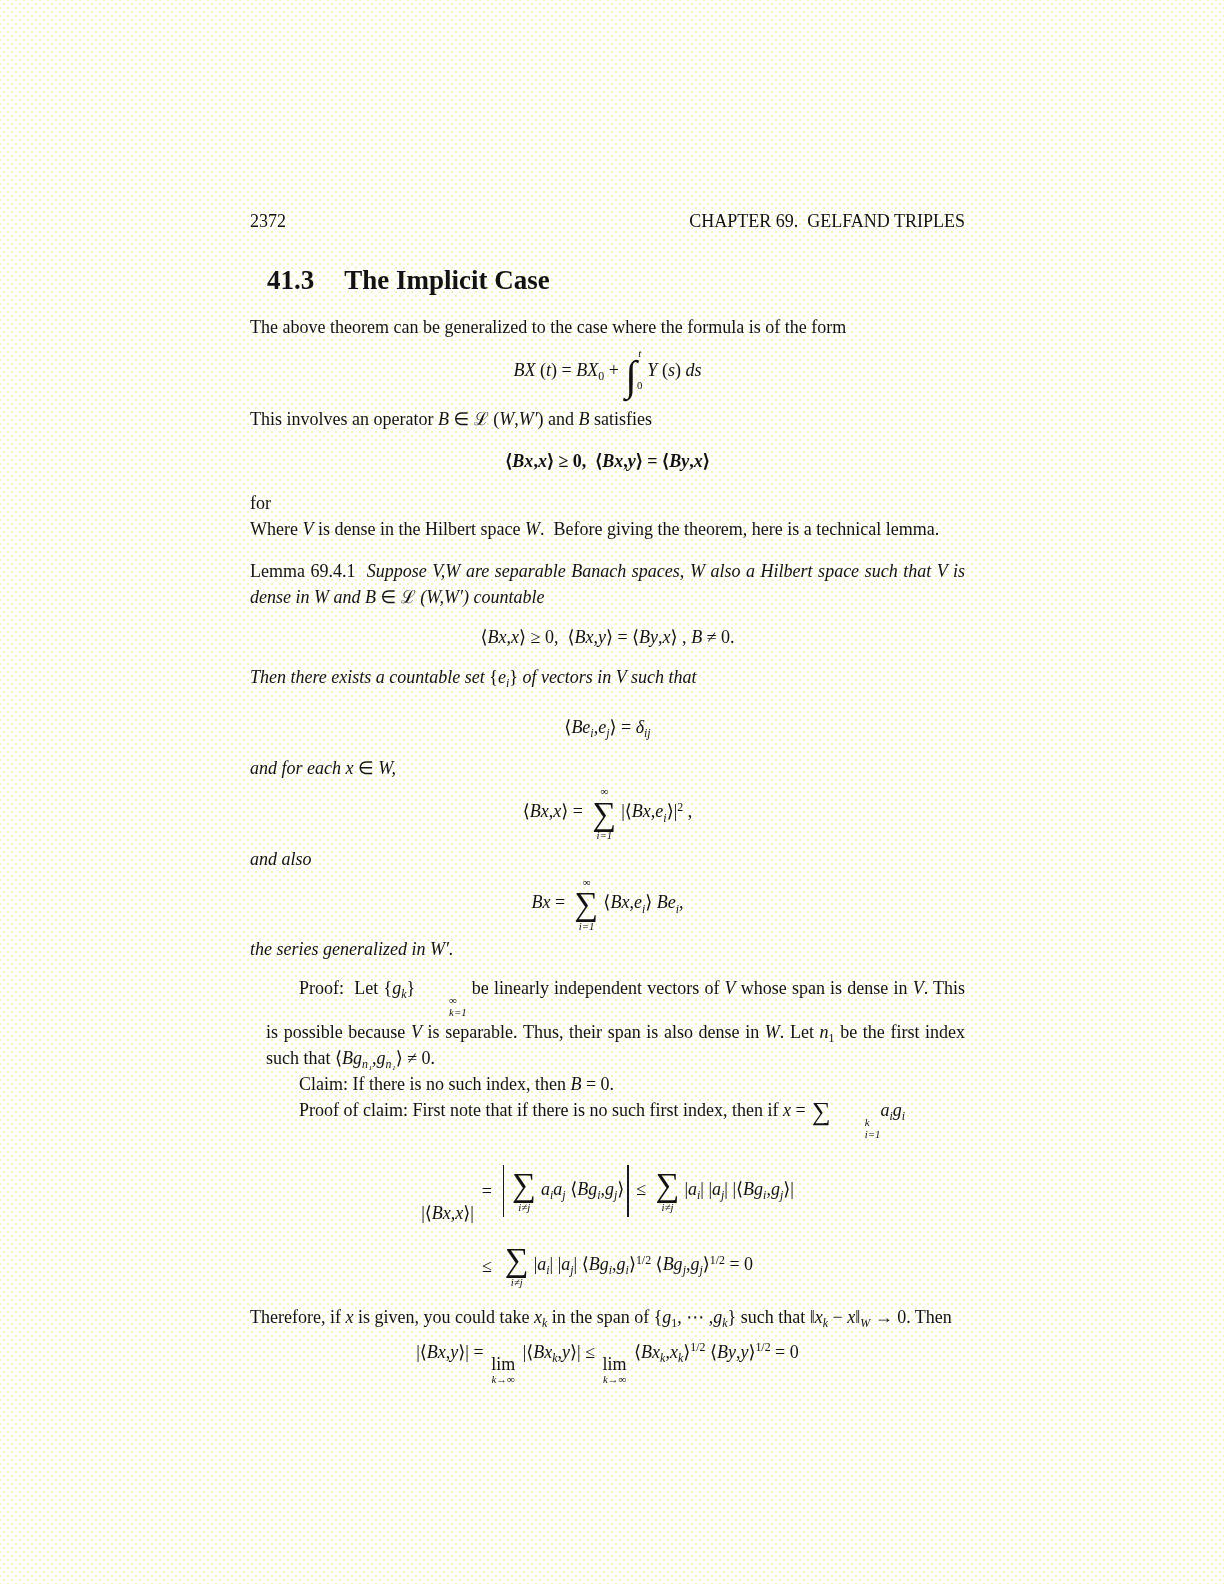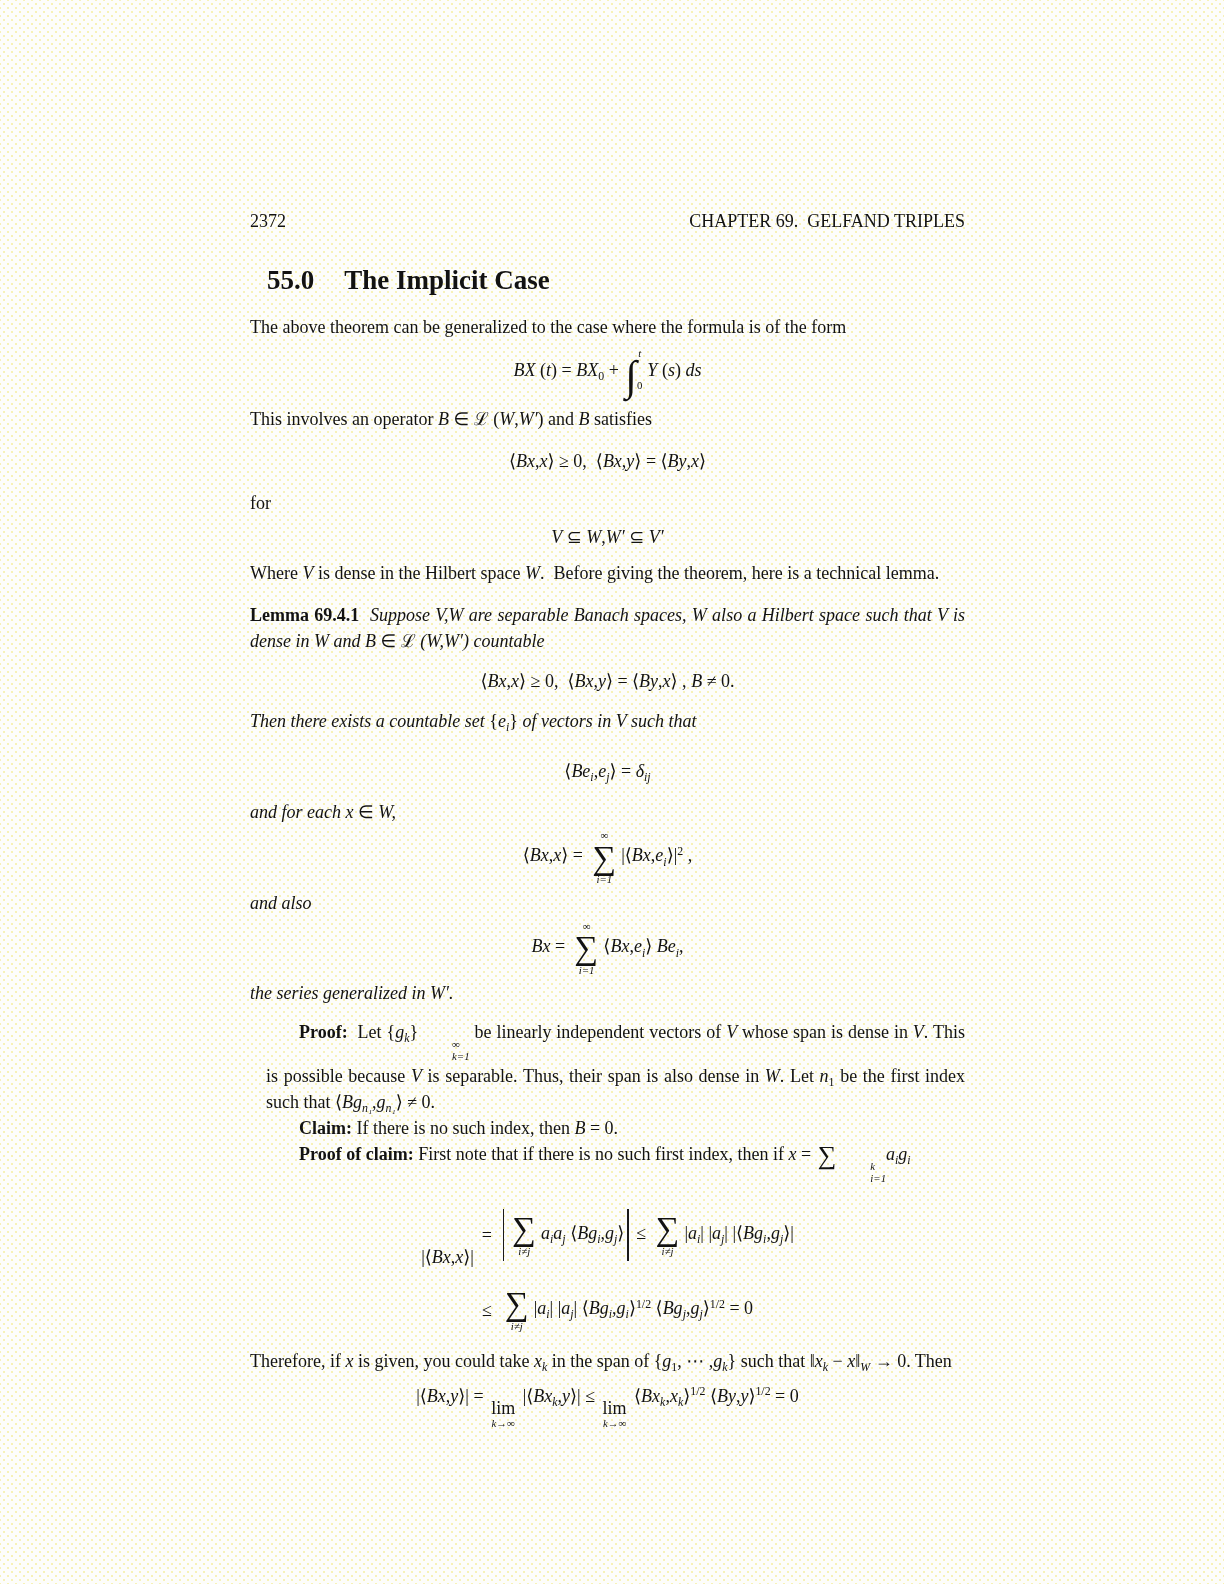--- a/index.html
+++ b/index.html
@@ -46,21 +46,21 @@
     row-gap:18px;
     align-items:center;
     margin:16px 0;
     white-space:nowrap;
   }
   .ar{text-align:right;margin-top:44px;}
   .ac{text-align:center;}
   .al{text-align:left;}
   
   .mi{font-style:italic;}
-  .mb{font-weight:bold;}
+  .mb{font-weight:normal;}
   .mscr{font-family:"DejaVu Serif", serif;}
   sub.msub{font-size:66%;vertical-align:-0.35em;line-height:0;}
   sup.msup{font-size:66%;vertical-align:0.55em;line-height:0;}
   .msum{display:inline-flex;flex-direction:column;align-items:center;vertical-align:middle;margin:0 5px;line-height:1;}
   .msigma{font-size:185%;line-height:0.95;}
   .mlim{font-size:60%;line-height:1.15;}
   .mbigop{font-size:145%;line-height:0;vertical-align:-0.15em;margin-left:2px;}
   .mss{display:inline-flex;flex-direction:column;align-items:flex-start;vertical-align:-0.55em;line-height:1.2;margin-left:1px;}
   .mint{font-size:235%;line-height:0;vertical-align:-0.32em;margin-left:2px;}
   .mintlim{display:inline-flex;flex-direction:column;justify-content:space-between;height:2.45em;vertical-align:middle;margin-right:5px;transform:translateY(-3px);}
@@ -72,38 +72,37 @@
 
 <div class="page">
   <div class="content">
 
     <div class="pagehead">
       <span>2372</span>
       <span>CHAPTER 69.&nbsp; GELFAND TRIPLES</span>
     </div>
 
     <div class="heading">
-      <span>55.0</span>
+      <span>41.3</span>
       <span>The Implicit Case</span>
     </div>
 
     <p class="para"><span class="mr">The above theorem can be generalized to the case where the formula is of the form</span></p>
 
     <div class="eq eq-tall"><span class="mi">BX</span><span class="mr"> (</span><span class="mi">t</span><span class="mr">) = </span><span class="mi">BX</span><sub class="msub">0</sub><span class="mr"> + </span><span class="mint">∫</span><span class="mintlim">
           <span class="mlim mi">t</span>
           <span class="mlim">0</span>
         </span><span class="mi">Y</span><span class="mr"> (</span><span class="mi">s</span><span class="mr">) </span><span class="mi">ds</span></div>
 
     <p class="para"><span class="mr">This involves an operator </span><span class="mi">B</span><span class="mr"> ∈ </span><span class="mscr">ℒ</span><span class="mr"> (</span><span class="mi">W</span><span class="mr">,</span><span class="mi">W′</span><span class="mr">) and </span><span class="mi">B</span><span class="mr"> satisfies</span></p>
 
-    <div class="eq" style="margin:16px 0;"><span class="mr">⟨</span><span class="mi">Bx</span><span class="mr">,</span><span class="mi">x</span><span class="mr">⟩ ≥ 0,&nbsp; ⟨</span><span class="mi">Bx</span><span class="mr">,</span><span class="mi">y</span><span class="mr">⟩ = ⟨</span><span class="mi">By</span><span class="mr">,</span><span class="mi">x</span><span class="mr">⟩</span></div>
+    <div class="eq" style="margin:16px 0;font-weight:bold;"><span class="mr">⟨</span><span class="mi">Bx</span><span class="mr">,</span><span class="mi">x</span><span class="mr">⟩ ≥ 0,&nbsp; ⟨</span><span class="mi">Bx</span><span class="mr">,</span><span class="mi">y</span><span class="mr">⟩ = ⟨</span><span class="mi">By</span><span class="mr">,</span><span class="mi">x</span><span class="mr">⟩</span></div>
 
     <p class="para"><span class="mr">for</span></p>
 
-    <div class="eq" style="margin:8px 0 10px;"><span class="mi">V</span><span class="mr"> ⊆ </span><span class="mi">W</span><span class="mr">,</span><span class="mi">W′</span><span class="mr"> ⊆ </span><span class="mi">V′</span></div>
 
     <p class="para"><span class="mr">Where </span><span class="mi">V</span><span class="mr"> is dense in the Hilbert space </span><span class="mi">W</span><span class="mr">.&nbsp; Before giving the theorem, here is a technical lemma.</span></p>
 
     <p class="para mt" style="margin-top:16px;"><span class="mb">Lemma 69.4.1</span><span class="mr">&nbsp; </span><span class="mi">Suppose V,W are separable Banach spaces, W also a Hilbert space such that V is dense in W and B </span><span class="mr">∈ </span><span class="mscr">ℒ</span><span class="mi"> (W,W′) countable</span></p>
 
     <div class="eq" style="margin:14px 0;"><span class="mr">⟨</span><span class="mi">Bx</span><span class="mr">,</span><span class="mi">x</span><span class="mr">⟩ ≥ 0,&nbsp; ⟨</span><span class="mi">Bx</span><span class="mr">,</span><span class="mi">y</span><span class="mr">⟩ = ⟨</span><span class="mi">By</span><span class="mr">,</span><span class="mi">x</span><span class="mr">⟩ , </span><span class="mi">B</span><span class="mr"> ≠ 0.</span></div>
 
     <p class="para"><span class="mi">Then there exists a countable set </span><span class="mr">{</span><span class="mi">e</span><sub class="msub mi">i</sub><span class="mr">}</span><span class="mi"> of vectors in V such that</span></p>
 
     <div class="eq" style="margin:24px 0 15px;"><span class="mr">⟨</span><span class="mi">Be</span><sub class="msub mi">i</sub><span class="mr">,</span><span class="mi">e</span><sub class="msub mi">j</sub><span class="mr">⟩ = </span><span class="mi">δ</span><sub class="msub mi">ij</sub></div>

